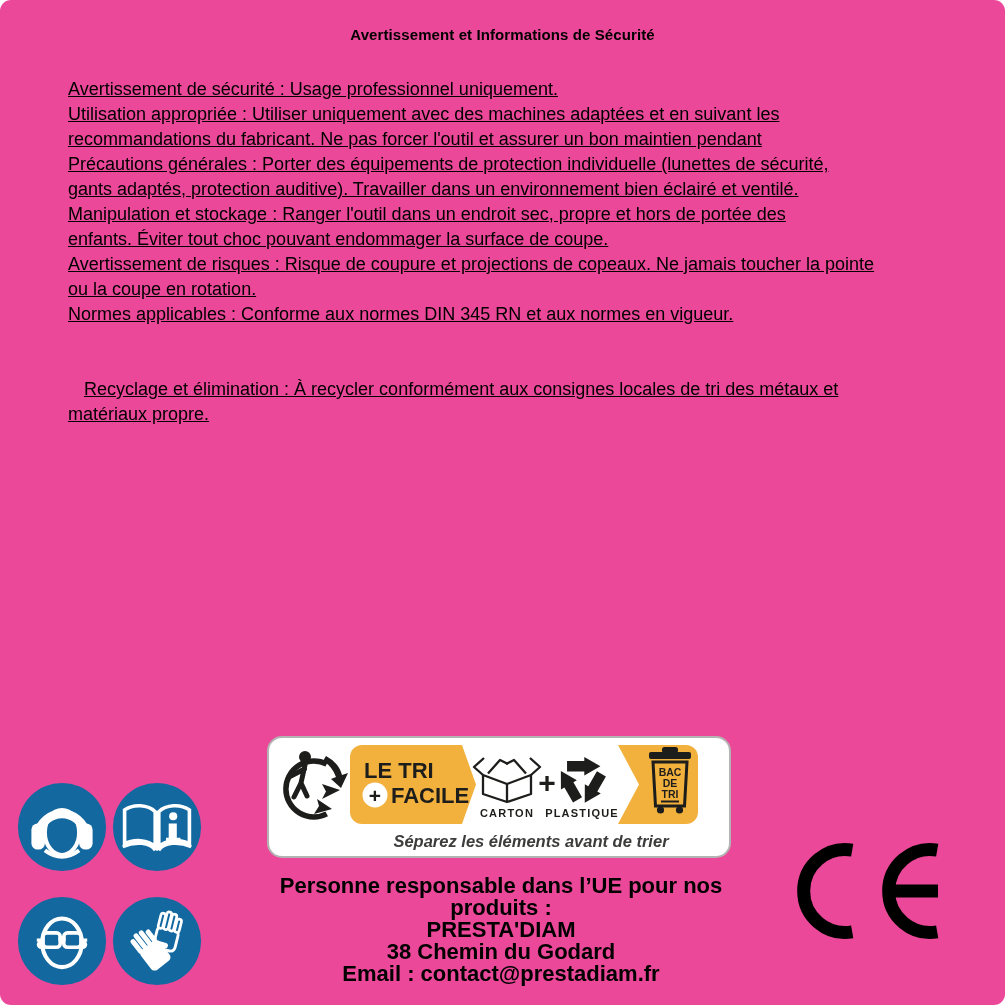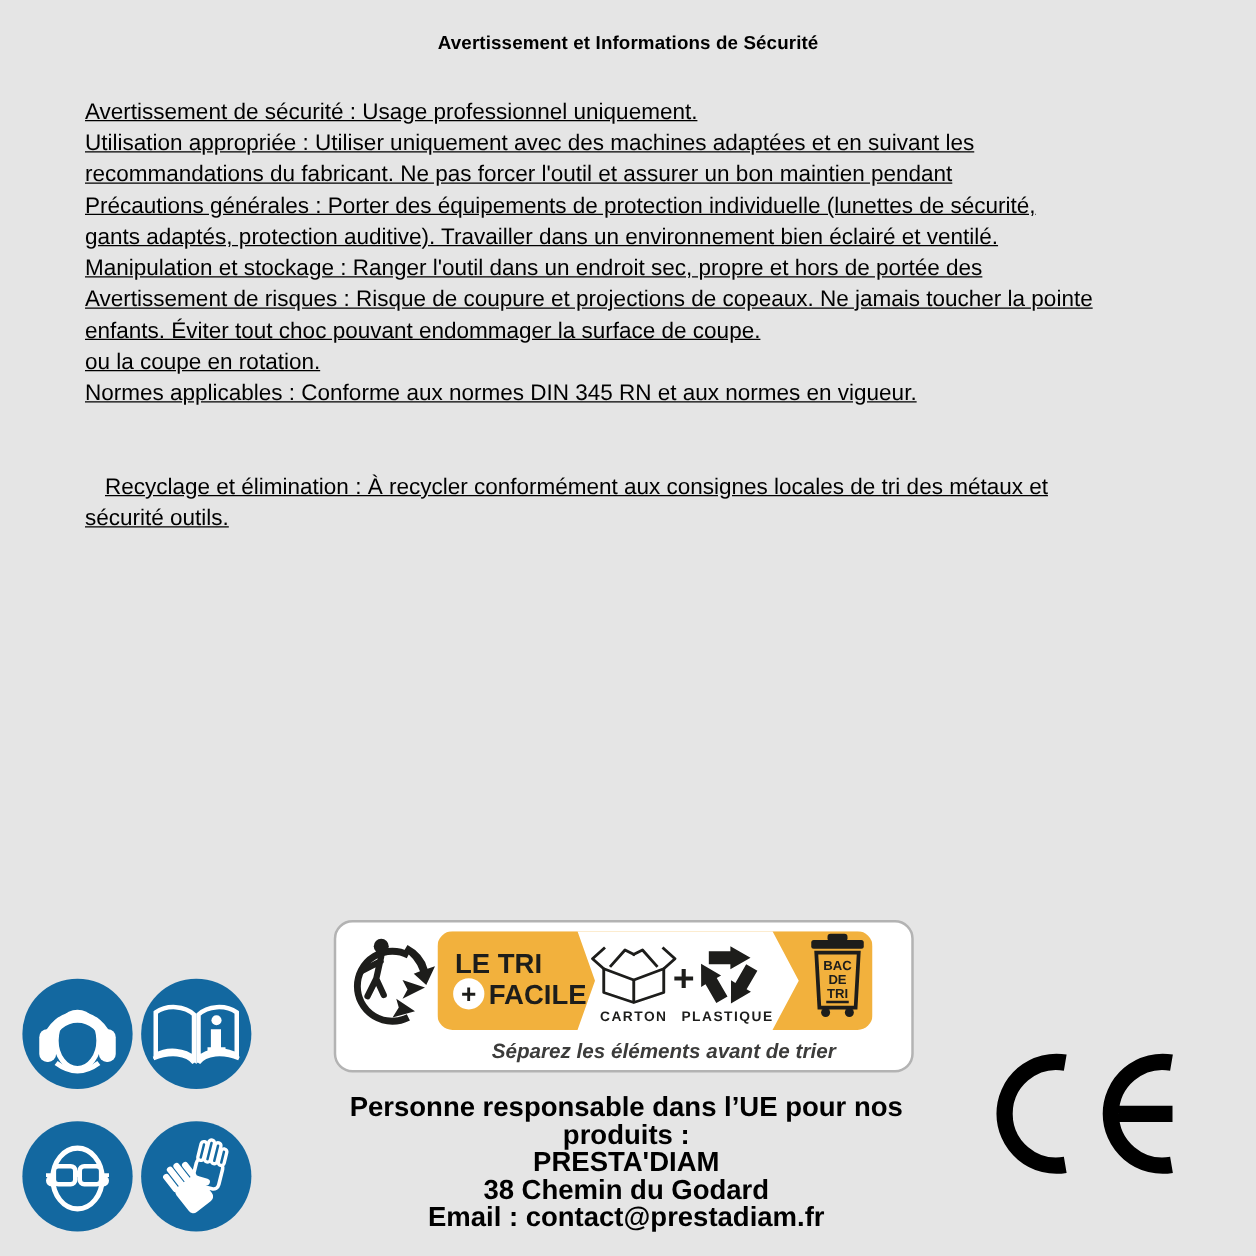--- a/index.html
+++ b/index.html
@@ -1,18 +1,18 @@
 <!DOCTYPE html>
 <html><head>
 <meta charset="utf-8">
 <style>
   html,body{margin:0;padding:0;background:#ffffff;}
   body{width:1005px;height:1005px;position:relative;overflow:hidden;
        font-family:"Liberation Sans",sans-serif;color:#000;}
-  .page{position:absolute;inset:0;background:#e5e5e5;}
+  .page{position:absolute;inset:0;background:#ec4899;border-radius:11px;}
 
   .title{position:absolute;top:26px;left:0;width:1005px;text-align:center;
          font-size:15px;font-weight:bold;margin:0;letter-spacing:.1px;}
 
   .body-text{position:absolute;left:68px;top:77px;width:920px;
              font-size:18px;line-height:25px;}
   .bline{white-space:pre;text-decoration:underline;}
   .gap-before{margin-top:50px;margin-left:16px;}
 
   
@@ -49,26 +49,26 @@
 
   <h1 class="title">Avertissement et Informations de Sécurité</h1>
 
   <div class="body-text">
     <div class="bline">Avertissement de sécurité : Usage professionnel uniquement.</div>
     <div class="bline">Utilisation appropriée : Utiliser uniquement avec des machines adaptées et en suivant les</div>
     <div class="bline">recommandations du fabricant. Ne pas forcer l'outil et assurer un bon maintien pendant</div>
     <div class="bline">Précautions générales : Porter des équipements de protection individuelle (lunettes de sécurité,</div>
     <div class="bline">gants adaptés, protection auditive). Travailler dans un environnement bien éclairé et ventilé.</div>
     <div class="bline">Manipulation et stockage : Ranger l'outil dans un endroit sec, propre et hors de portée des</div>
+    <div class="bline">enfants. Éviter tout choc pouvant endommager la surface de coupe.</div>
     <div class="bline">Avertissement de risques : Risque de coupure et projections de copeaux. Ne jamais toucher la pointe</div>
-    <div class="bline">enfants. Éviter tout choc pouvant endommager la surface de coupe.</div>
     <div class="bline">ou la coupe en rotation.</div>
     <div class="bline">Normes applicables : Conforme aux normes DIN 345 RN et aux normes en vigueur.</div>
     <div class="bline gap-before">Recyclage et élimination : À recycler conformément aux consignes locales de tri des métaux et</div>
-    <div class="bline">sécurité outils.</div>
+    <div class="bline">matériaux propre.</div>
   </div>
 
   <div class="icon-grid">
 
     <svg class="micon ear" viewBox="0 0 100 100">
       <circle cx="50" cy="50" r="49" fill="#1368a0"></circle>
       <path d="M23,58 A28,31 0 0 1 77,58" fill="none" stroke="#fff" stroke-width="10"></path>
       <ellipse cx="50" cy="56" rx="19" ry="25" fill="none" stroke="#fff" stroke-width="4.5"></ellipse>
       <rect x="16" y="46" width="15" height="29" rx="7" fill="#fff"></rect>
       <rect x="69" y="46" width="15" height="29" rx="7" fill="#fff"></rect>

